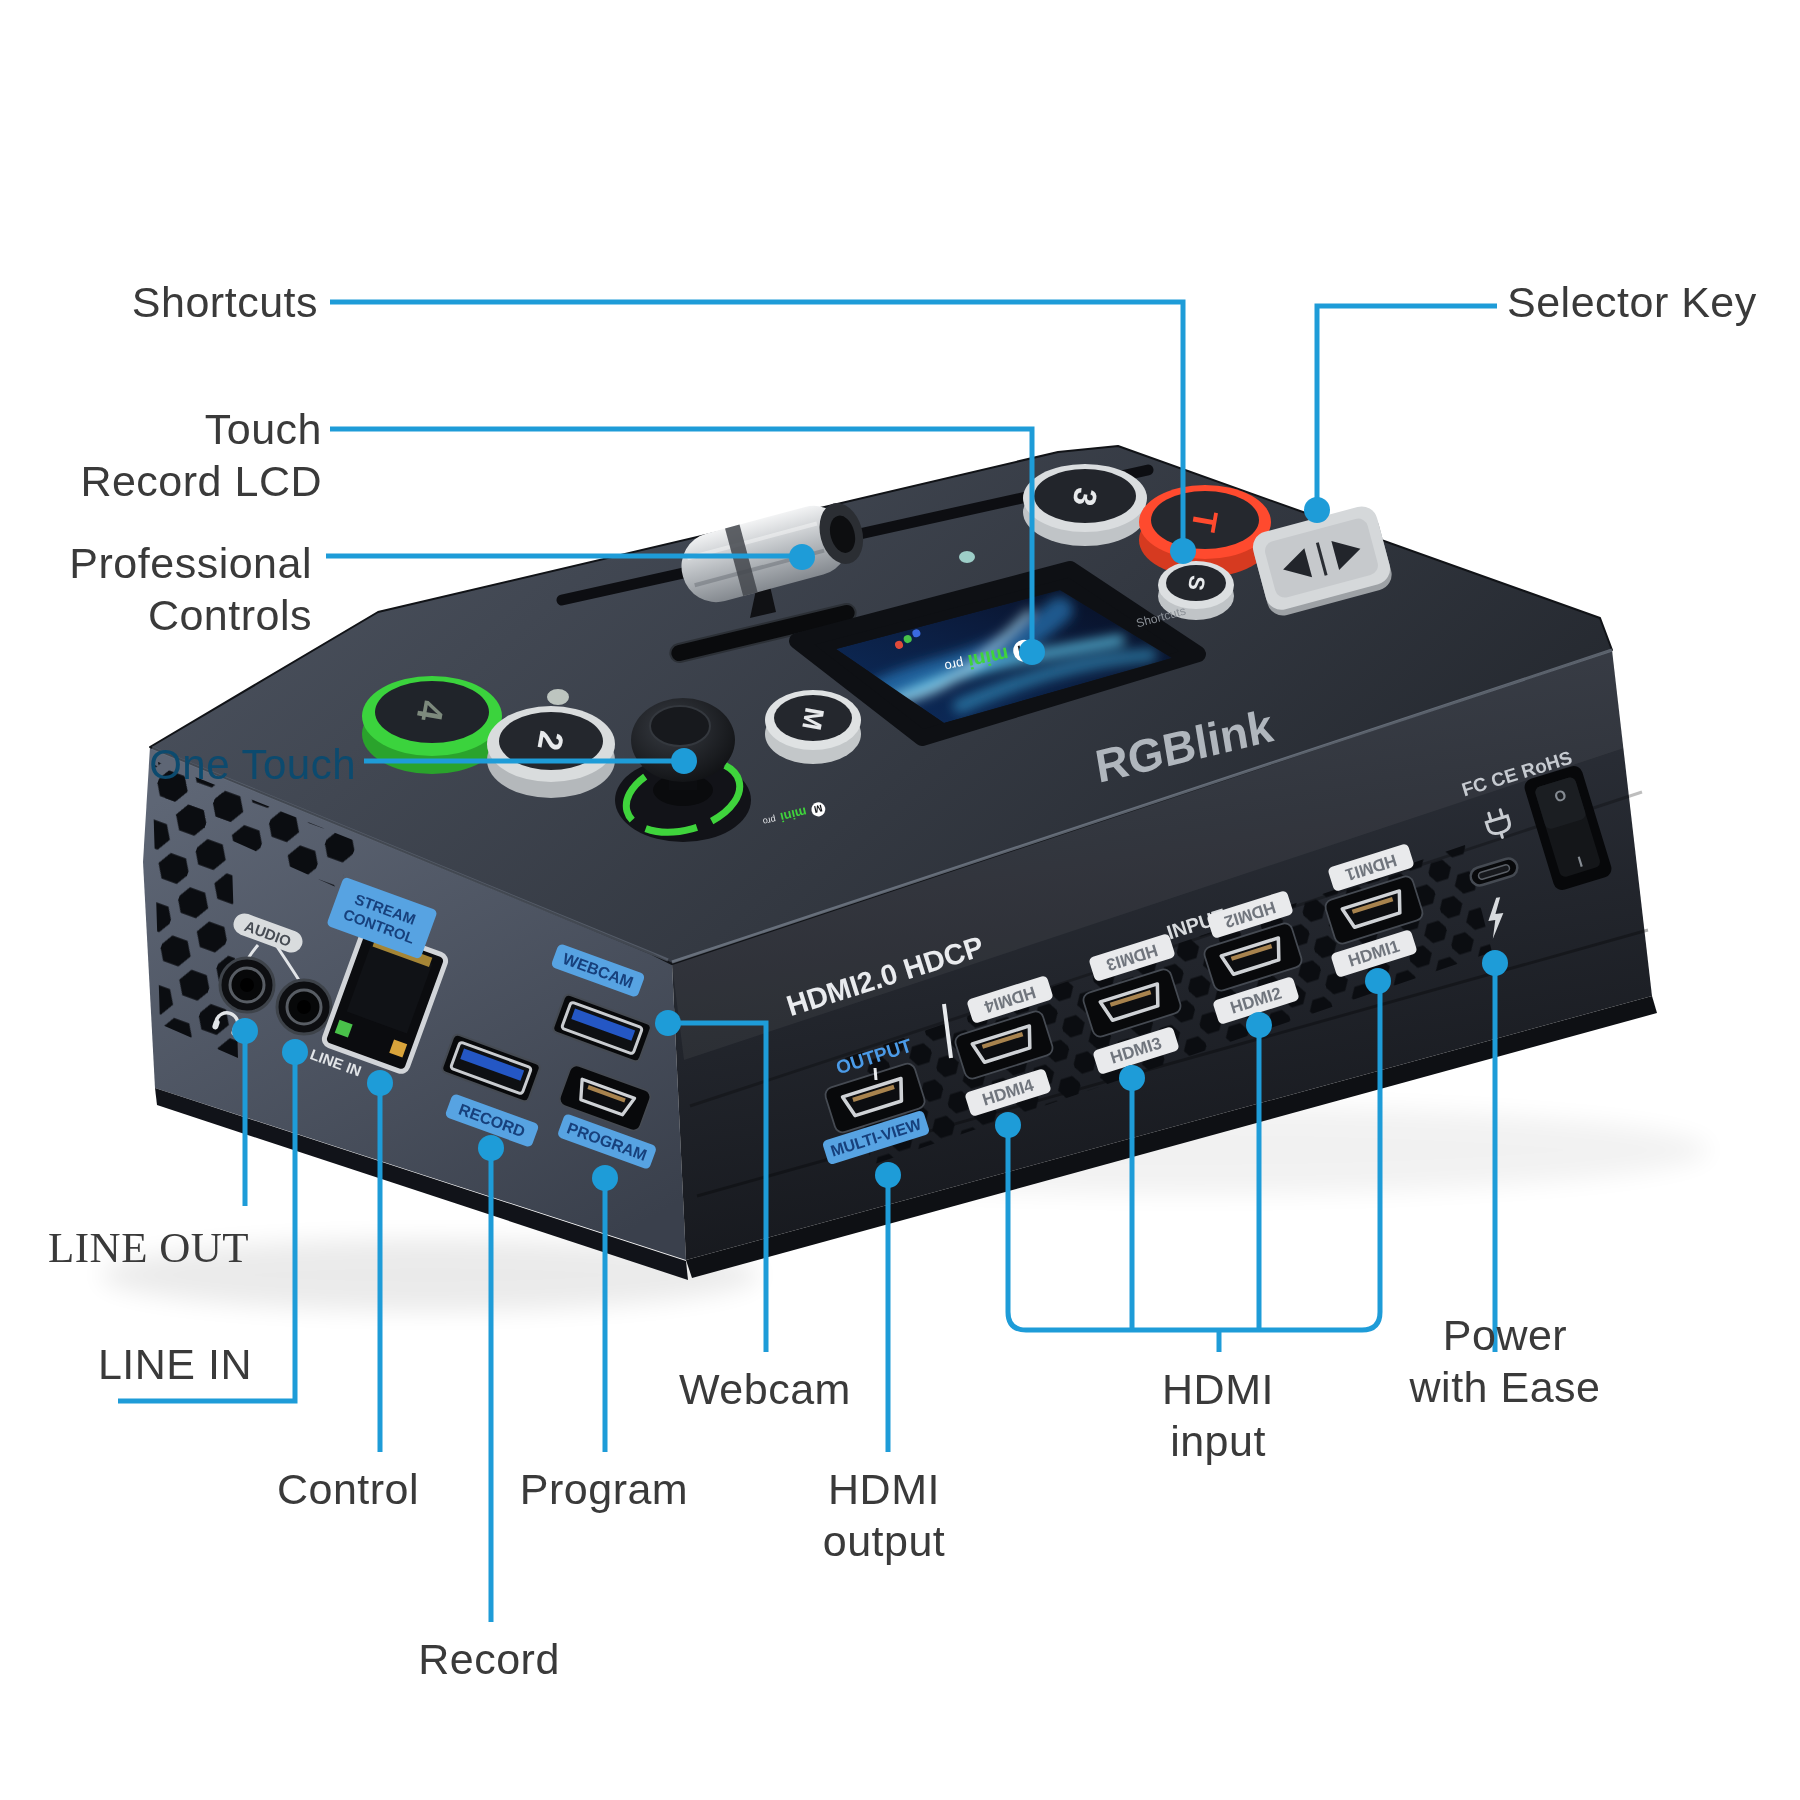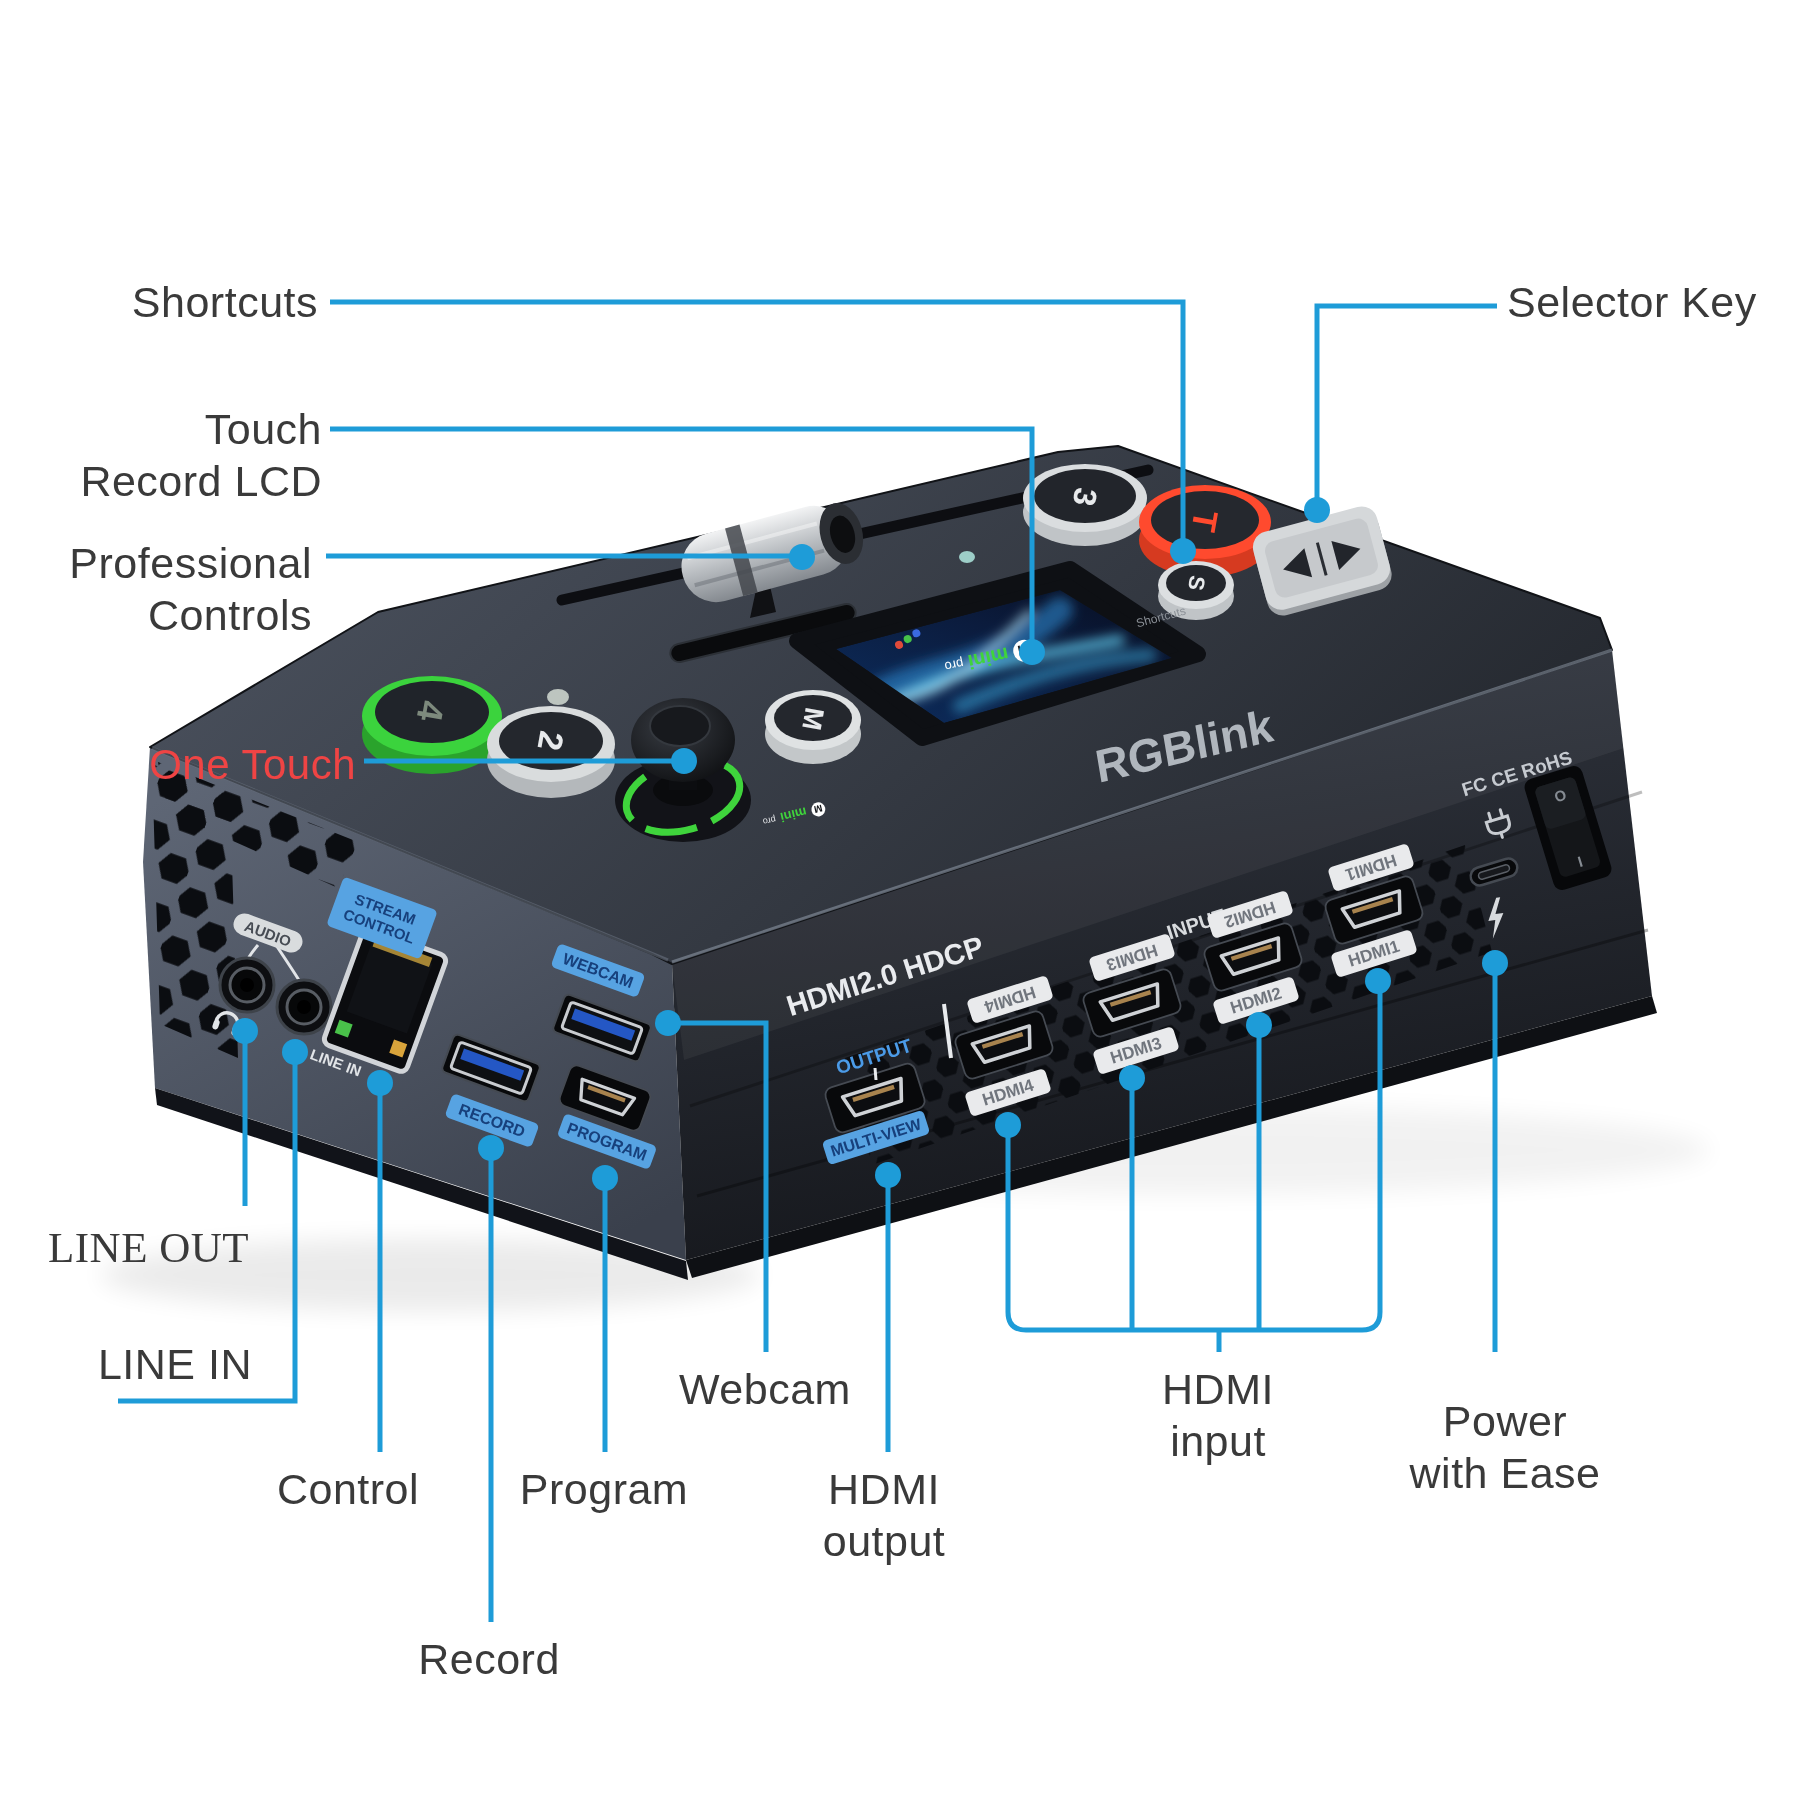--- a/index.html
+++ b/index.html
@@ -4,21 +4,21 @@
 <style>
   html,body{margin:0;padding:0;background:#ffffff;}
   .scene{position:relative;width:1800px;height:1800px;overflow:hidden;background:#fff;
          font-family:"Liberation Sans",sans-serif;}
   .layer{position:absolute;left:0;top:0;}
   .z1{z-index:1}.z3{z-index:3}
   .callout{position:absolute;font-size:43px;color:#3a3a3a;line-height:52px;
            letter-spacing:.5px;z-index:5;white-space:nowrap;}
   .callout.r{text-align:right}
   .callout.c{text-align:center}
-  .callout.white{color:#ef4444}
+  .callout.white{color:#0c4a6e}
   .dlabel{position:absolute;display:flex;align-items:center;justify-content:center;
           font-weight:bold;z-index:2;white-space:nowrap;transform-origin:center;}
   .pill-b{background:#57a3e2;color:#17407c;border-radius:5px;}
   .pill-w{background:#e9eaec;color:#70757d;border-radius:5px;}
   .pill-g{background:#d9dcde;color:#474c54;border-radius:11px;}
   .glyph{position:absolute;display:flex;align-items:center;justify-content:center;
          font-weight:bold;z-index:2;transform-origin:center;}
   .mcirc{display:inline-flex;align-items:center;justify-content:center;background:#fff;
          color:#14161a;border-radius:50%;font-weight:bold;}
   .logo-row{display:inline-flex;align-items:center;gap:5px;}
@@ -375,18 +375,18 @@
 <div class="callout c" style="left:504px;top:1463px;width:200px;">Program</div>
 <div class="callout c" style="left:665px;top:1363px;width:200px;">Webcam</div>
 <div class="callout c" style="left:784px;top:1463px;width:200px;">
   <div>HDMI</div>
   <div>output</div>
 </div>
 <div class="callout c" style="left:1118px;top:1363px;width:200px;">
   <div>HDMI</div>
   <div>input</div>
 </div>
-<div class="callout c" style="left:1378px;top:1395px;width:254px;">
+<div class="callout c" style="left:1378px;top:1309px;width:254px;">
   <div>Power</div>
   <div>with Ease</div>
 </div>
 
 </div>
 
 </body></html>

